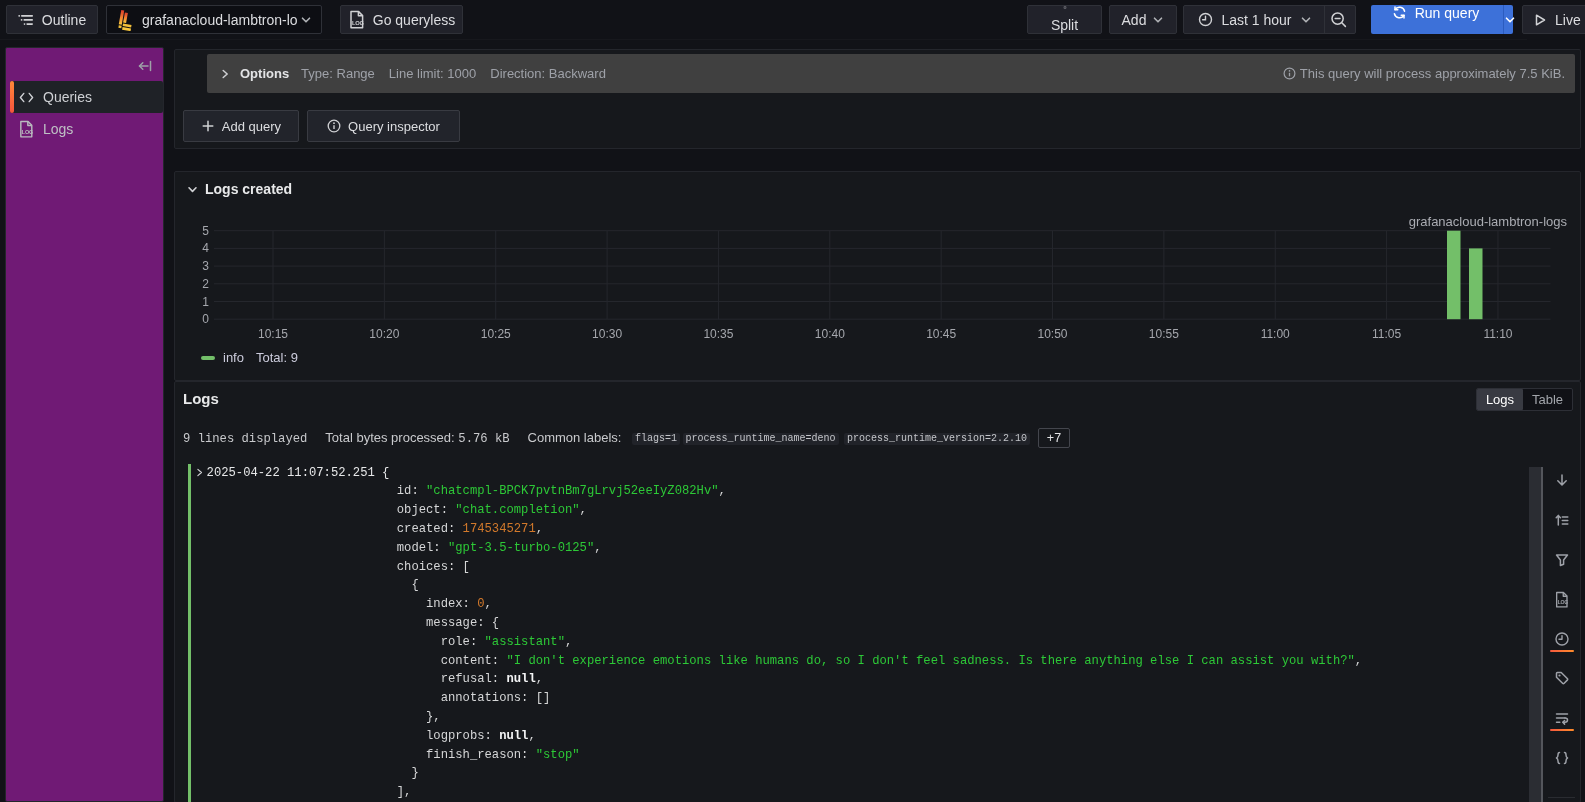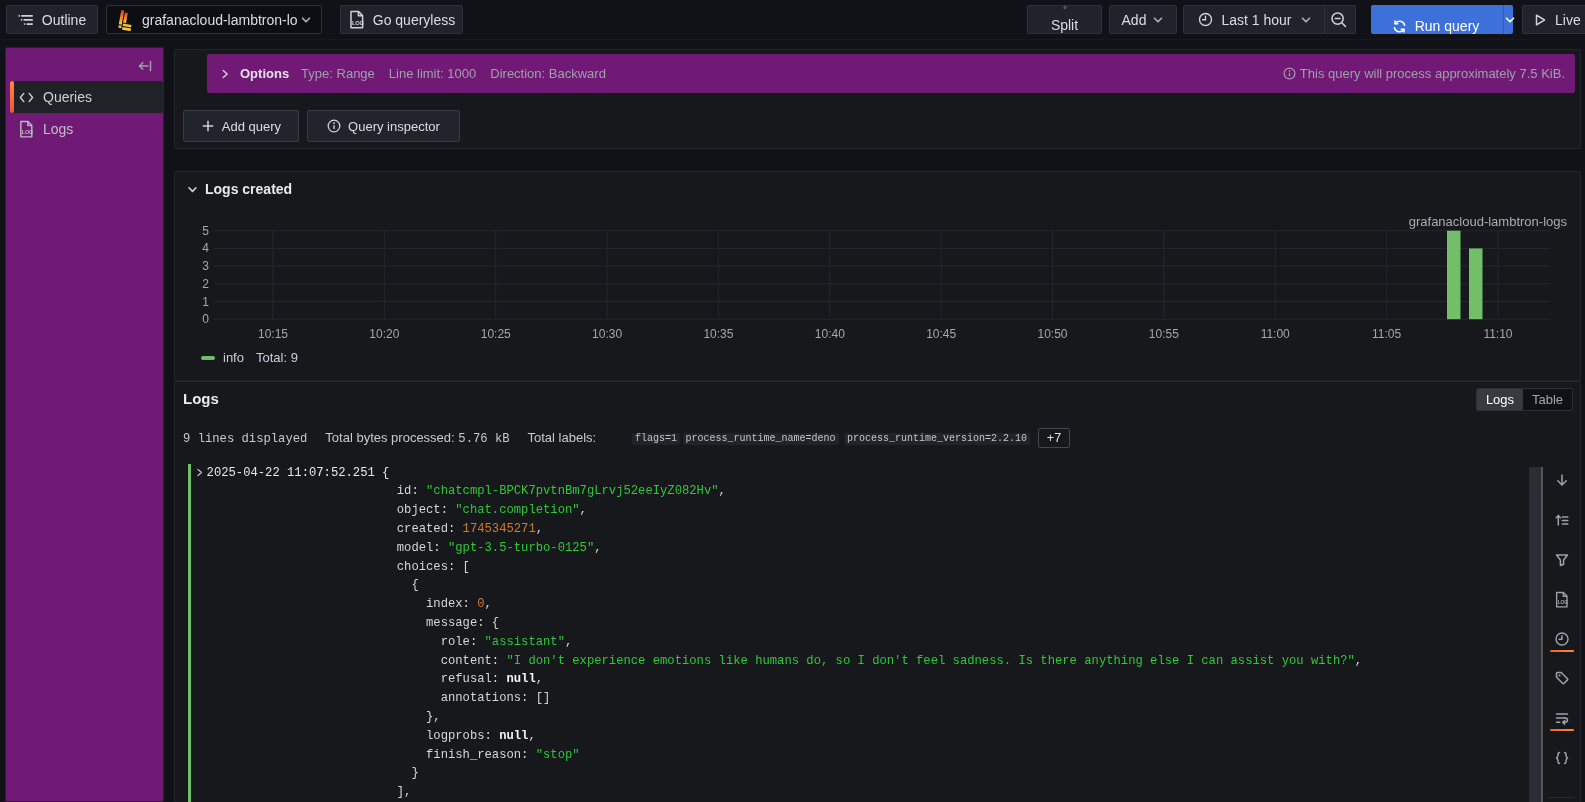--- a/index.html
+++ b/index.html
@@ -97,21 +97,21 @@
     <div style="display:flex; align-items:center; justify-content:center; width:28px; height:100%;">
       <svg width="18" height="18" viewBox="0 0 18 18">
           <circle cx="7.6" cy="7.6" r="5.6" fill="none" stroke="#d0d1d4" stroke-width="1.5"></circle>
           <line x1="11.8" y1="11.8" x2="15.4" y2="15.4" stroke="#d0d1d4" stroke-width="1.5" stroke-linecap="round"></line>
           <line x1="5.2" y1="7.6" x2="10" y2="7.6" stroke="#d0d1d4" stroke-width="1.5" stroke-linecap="round"></line>
         </svg>
     </div>
   </div>
 
   <div class="btn" style="left:1371px; width:142px; background:#3d71d9; border:none; padding:0; gap:0;">
-    <div style="display:flex; align-items:flex-end; gap:8px; padding:0 24px; height:100%; border-right:1px solid #2c5cbf;">
+    <div style="display:flex; align-items:flex-start; gap:8px; padding:0 24px; height:100%; border-right:1px solid #2c5cbf;">
       <svg width="15" height="15" viewBox="0 0 15 15">
         <path d="M12.6 6.2 A 5.3 5.3 0 0 0 3 4.6" fill="none" stroke="#fff" stroke-width="1.5" stroke-linecap="round"></path>
         <path d="M3 2 V4.8 H5.8" fill="none" stroke="#fff" stroke-width="1.5" stroke-linecap="round" stroke-linejoin="round"></path>
         <path d="M2.4 8.8 A 5.3 5.3 0 0 0 12 10.4" fill="none" stroke="#fff" stroke-width="1.5" stroke-linecap="round"></path>
         <path d="M12 13 V10.2 H9.2" fill="none" stroke="#fff" stroke-width="1.5" stroke-linecap="round" stroke-linejoin="round"></path>
       </svg>
       <span style="color:#fff;">Run query</span>
     </div>
     <div style="display:flex; align-items:center; justify-content:center; width:34px; height:100%;">
       <svg width="12" height="12" viewBox="0 0 12 12">
@@ -145,21 +145,21 @@
     <svg width="17" height="19" viewBox="0 0 18 20" style="flex:none;">
       <path d="M3 1.6 h7.6 l4 4 v12.2 h-11.6 z" fill="none" stroke="#b9bbbf" stroke-width="1.5" stroke-linejoin="round"></path>
       <path d="M10.4 1.6 v4.2 h4.2" fill="none" stroke="#b9bbbf" stroke-width="1.5" stroke-linejoin="round"></path>
       <text x="4.1" y="15" font-size="5.8" font-weight="bold" fill="#b9bbbf" font-family="Liberation Sans,sans-serif" letter-spacing="-0.3">LOG</text>
     </svg>
     <span>Logs</span>
   </div>
 </div>
 
 <div class="abs" style="left:174px; top:49px; width:1407px; height:100px; border:1px solid #24262c; border-radius:2px; background:#16181c;">
-  <div class="abs" style="left:32px; top:4px; width:1368px; height:39px; background:#701a75; border-radius:2px; display:flex; align-items:center; font-size:13px; color:#9ea1a8;">
+  <div class="abs" style="left:32px; top:4px; width:1368px; height:39px; background:#404040; border-radius:2px; display:flex; align-items:center; font-size:13px; color:#9ea1a8;">
     <svg style="margin-left:13px;" width="10" height="10" viewBox="0 0 10 10">
         <path d="M3.2 1.5 L7.2 5 L3.2 8.5" stroke="#d0d1d4" stroke-width="1.5" fill="none" stroke-linecap="round" stroke-linejoin="round"></path>
       </svg>
     <span style="margin-left:10px; font-weight:700; color:#e3e4e6;">Options</span>
     <span style="margin-left:12px;">Type: Range</span>
     <span style="margin-left:14px;">Line limit: 1000</span>
     <span style="margin-left:14px;">Direction: Backward</span>
     <span style="margin-left:auto; margin-right:10px; display:flex; align-items:center; gap:4px;">
       <svg width="13" height="13" viewBox="0 0 13 13">
           <circle cx="6.5" cy="6.5" r="5.4" fill="none" stroke="#9ea1a8" stroke-width="1.2"></circle>
@@ -245,21 +245,21 @@
 
   <div class="abs" style="left:1301px; top:5.5px; height:23px; border:1px solid #2d2f36; border-radius:2px; background:#101116; display:flex; font-size:13px;">
     <div style="width:46px; display:flex; align-items:center; justify-content:center; background:#383a42; color:#fff; font-weight:500; border-radius:1px;">Logs</div>
     <div style="width:49px; display:flex; align-items:center; justify-content:center; color:#a2a5ab;">Table</div>
   </div>
 
   <div class="abs" style="left:8px; top:48px; height:20px; display:flex; align-items:baseline; font-size:13px; color:#c9cacd;text-align:right;">
     <span class="mono" style="font-size:12.2px;">9 lines displayed</span>
     <span style="margin-left:18px;">Total bytes processed:&nbsp;</span>
       <span class="mono" style="font-size:12.2px;">5.76 kB</span>
-    <span style="margin-left:18px;">Total labels:</span>
+    <span style="margin-left:18px;">Common labels:</span>
   </div>
   <div class="abs mono" style="left:457px; top:50.6px; height:12px; padding:0 3px; background:#212329; border-radius:2px; font-size:10px; color:#c3c5c9; display:flex; align-items:center;">flags=1</div>
   <div class="abs mono" style="left:507.6px; top:50.6px; height:12px; padding:0 3px; background:#212329; border-radius:2px; font-size:10px; color:#c3c5c9; display:flex; align-items:center;">process_runtime_name=deno</div>
   <div class="abs mono" style="left:669px; top:50.6px; height:12px; padding:0 3px; background:#212329; border-radius:2px; font-size:10px; color:#c3c5c9; display:flex; align-items:center;">process_runtime_version=2.2.10</div>
   <div class="abs" style="left:863px; top:46px; width:32px; height:20px; border:1px solid #44464d; border-radius:2px; font-size:12.5px; color:#e3e4e6; display:flex; align-items:center; justify-content:center;">+7</div>
 
   <div class="abs" style="left:12.5px; top:82px; width:3.5px; height:340px; background:#73bf69;"></div>
   <svg class="abs" style="left:19.5px; top:85.5px;" width="9" height="9" viewBox="0 0 10 10">
       <path d="M3.2 1.5 L7.2 5 L3.2 8.5" stroke="#d0d1d4" stroke-width="1.3" fill="none" stroke-linecap="round" stroke-linejoin="round"></path>
     </svg>

